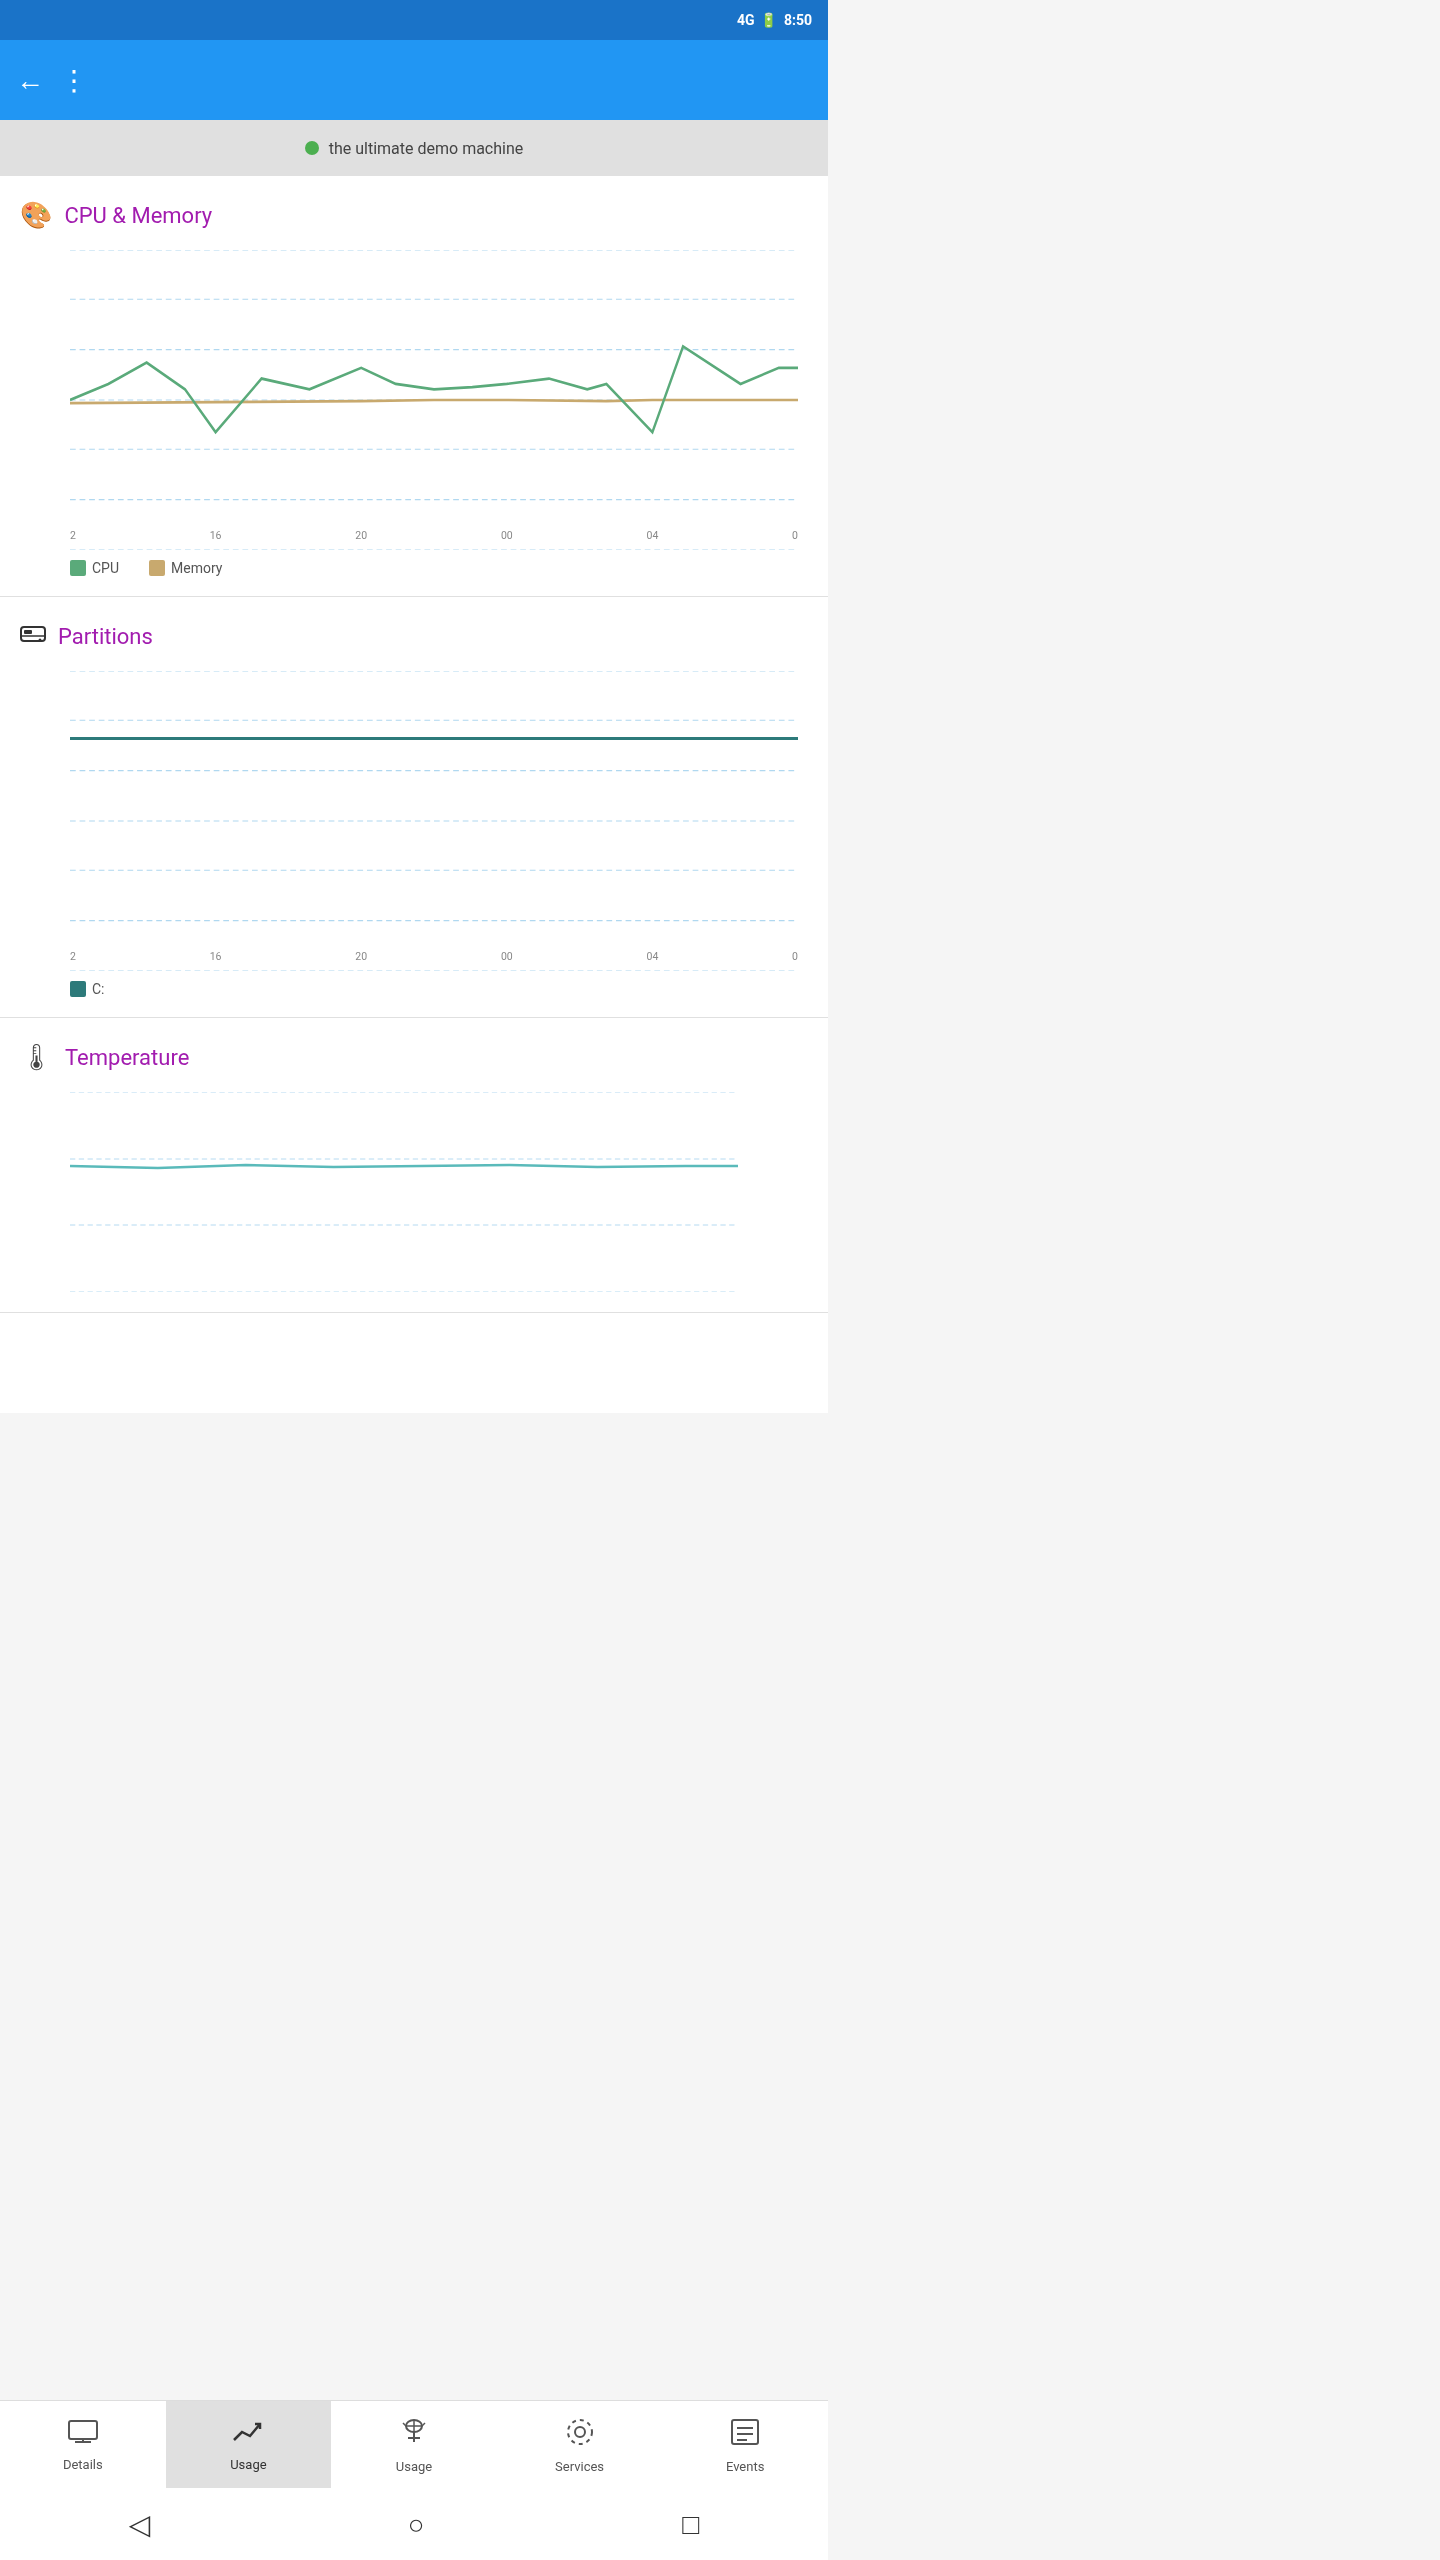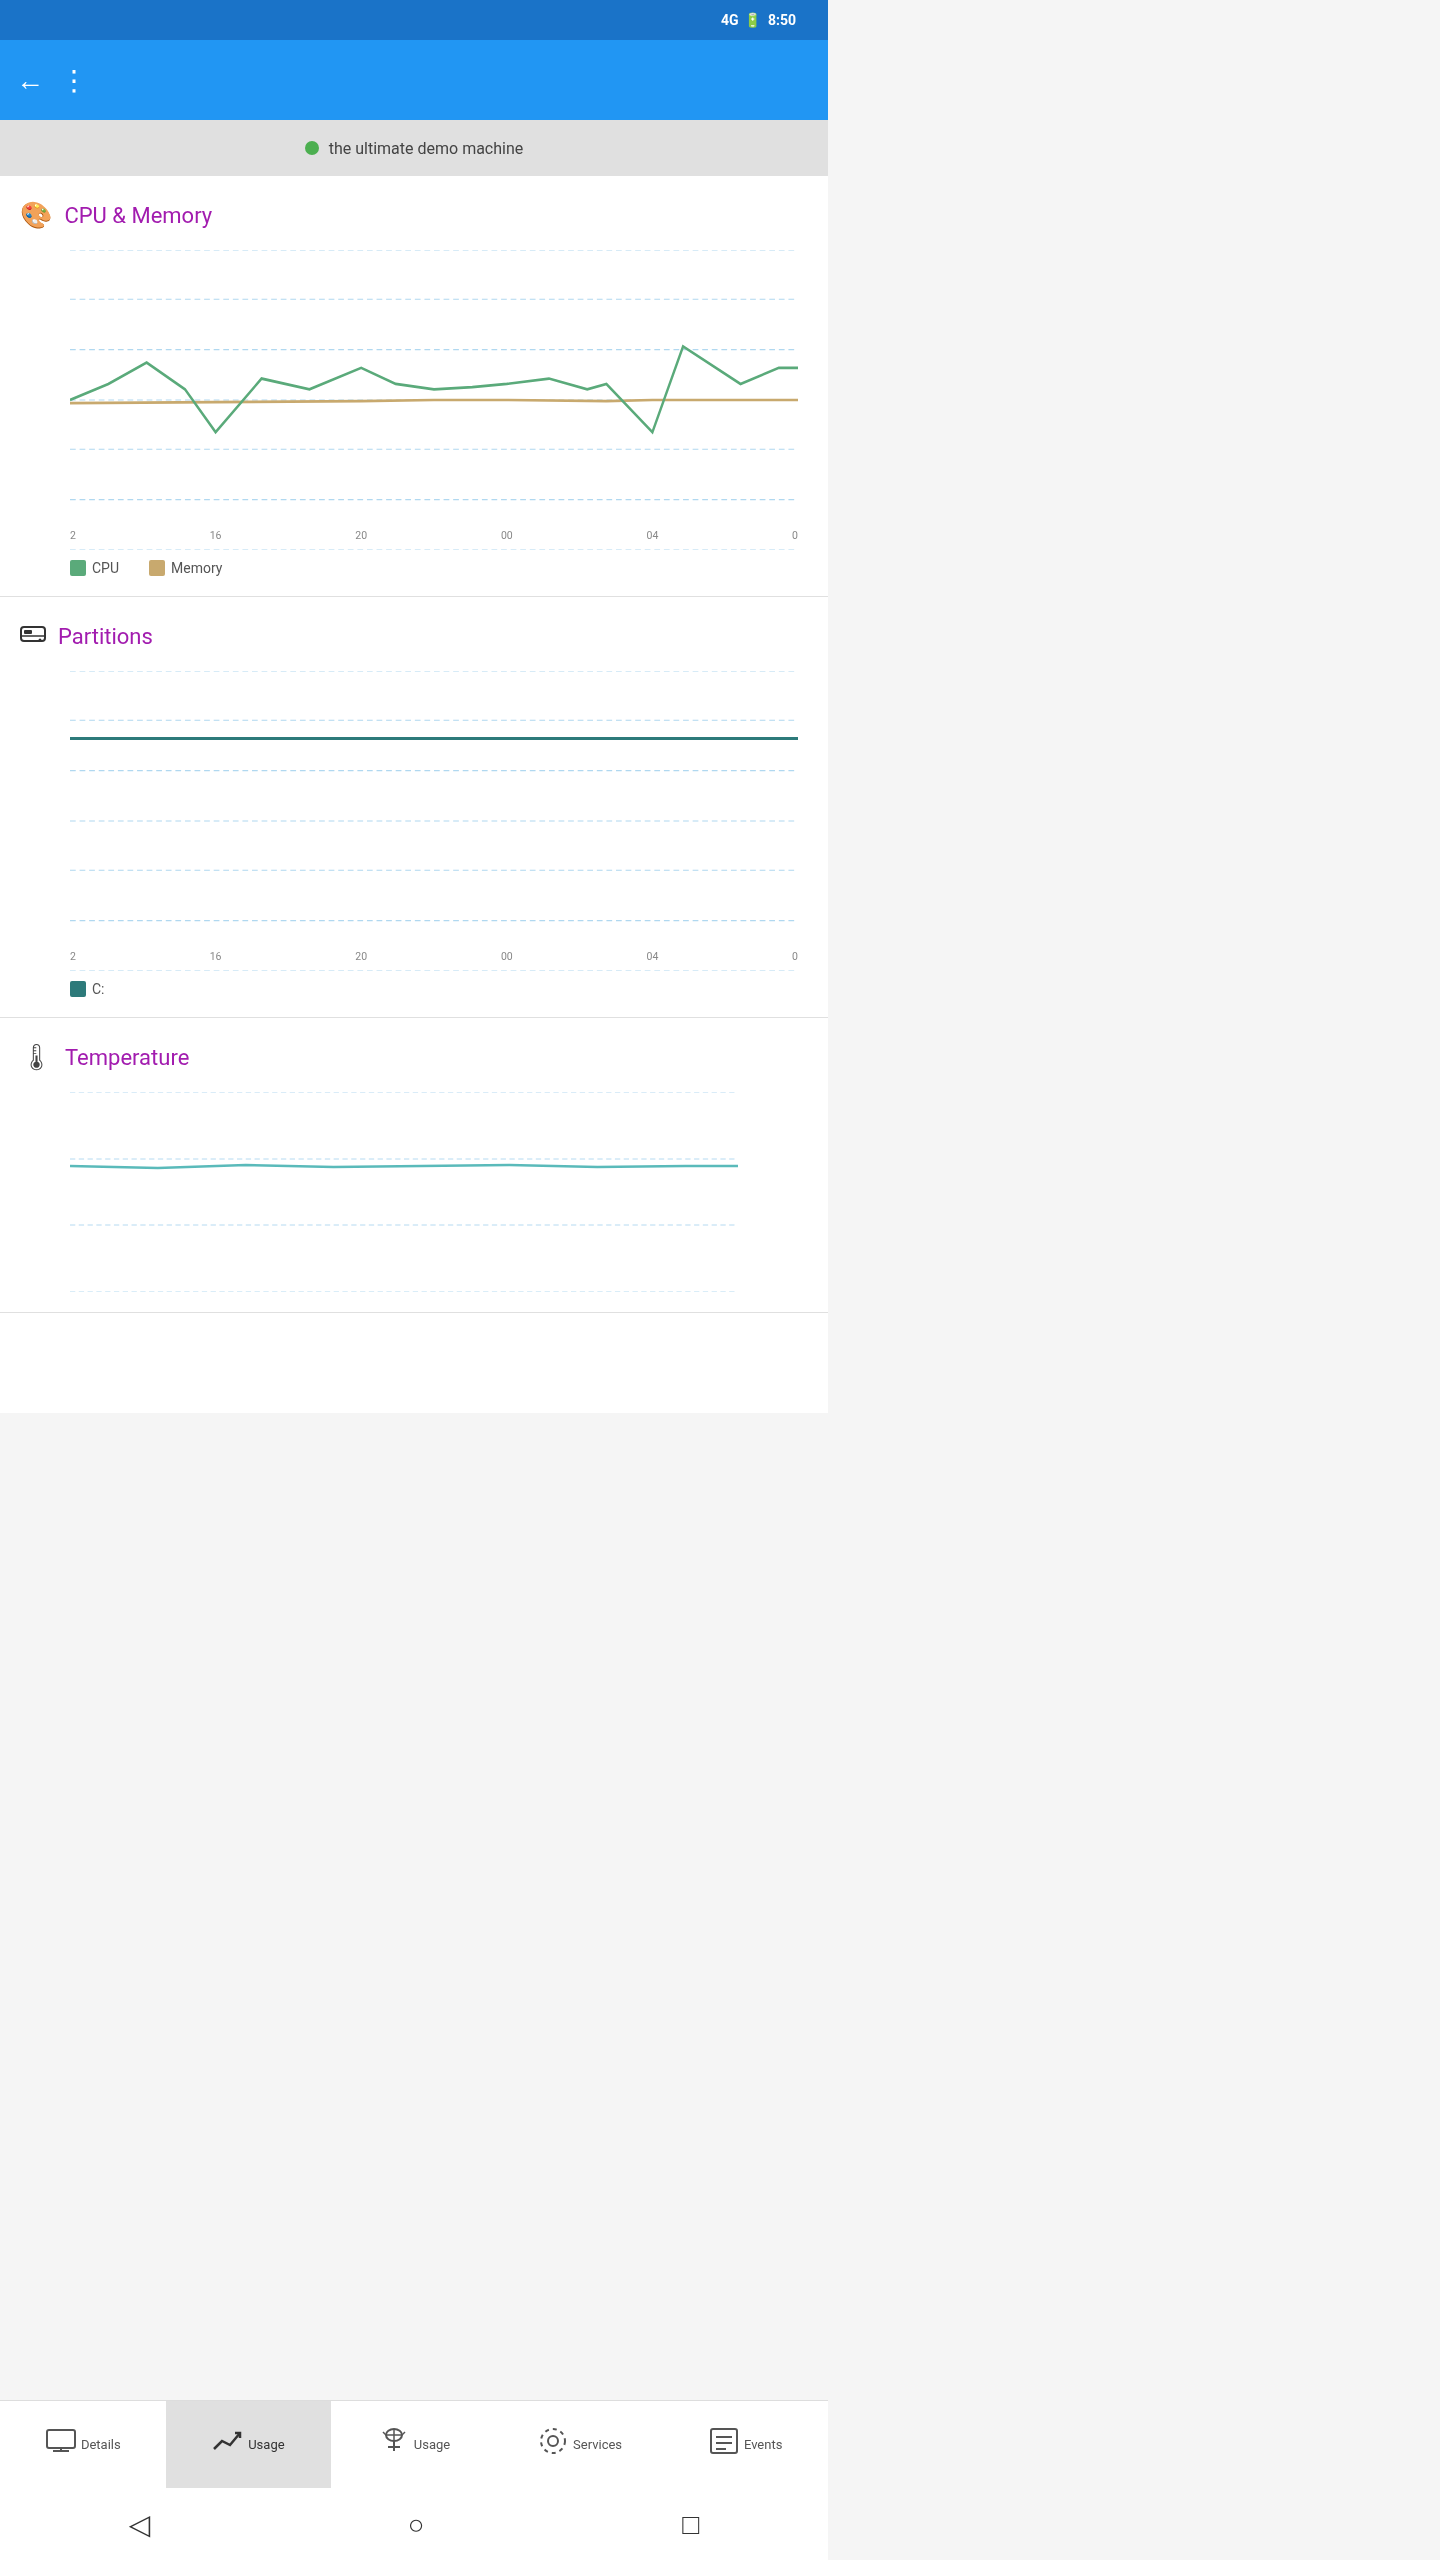--- a/index.html
+++ b/index.html
@@ -12,21 +12,21 @@
       font-size: 16px;
     }
 
     
     .status-bar {
       background: #1a73c8;
       height: 40px;
       display: flex;
       align-items: center;
       justify-content: flex-end;
-      padding: 0 32px;
+      padding: 0 16px;
       color: white;
       font-size: 14px;
       font-weight: bold;
     }
     .status-bar-icons {
       display: flex;
       align-items: center;
       gap: 6px;
     }
 
@@ -138,21 +138,21 @@
       left: 0;
       width: 828px;
       background: white;
       border-top: 1px solid #ddd;
       display: flex;
       height: 88px;
     }
     .nav-item {
       flex: 1;
       display: flex;
-      flex-direction: row;
+      flex-direction: column;
       align-items: center;
       justify-content: center;
       gap: 4px;
       cursor: pointer;
       font-size: 13px;
       color: #555;
     }
     .nav-item.active {
       background: #e0e0e0;
       color: #333;

